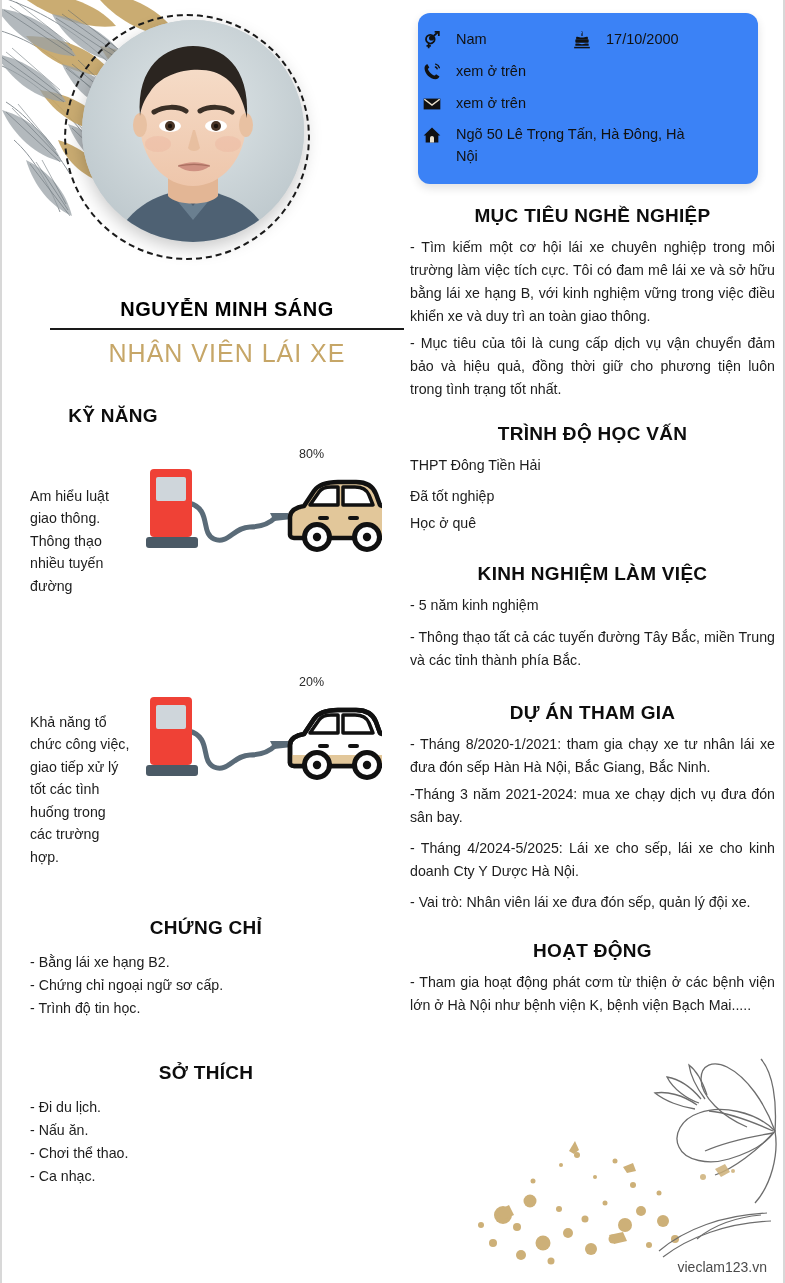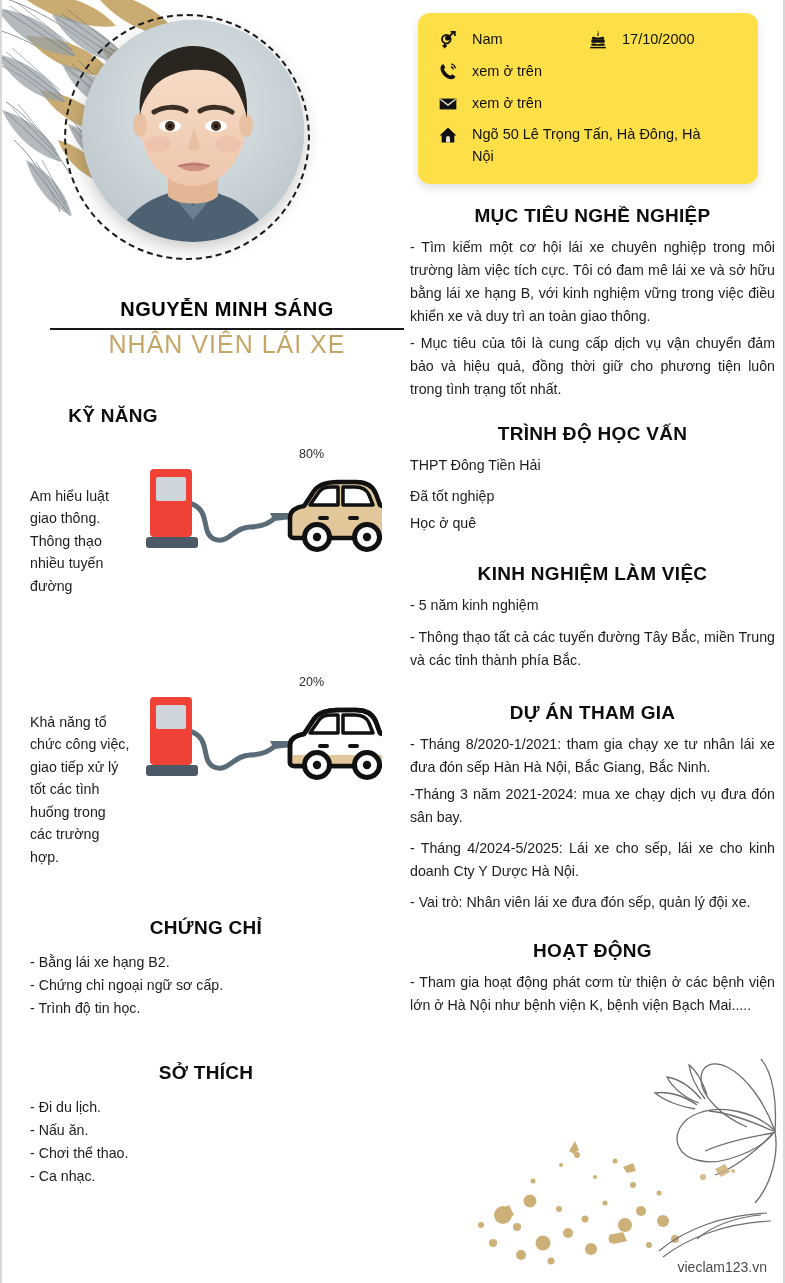--- a/index.html
+++ b/index.html
@@ -52,28 +52,28 @@
   }
   .full-name {
     font-size: 20px; font-weight: bold; letter-spacing: .5px;
     color: #000000; line-height: 1.1; white-space: nowrap;
   }
   .name-rule {
     height: 2px; background: #1a1a1a; margin: 8px 18px 0 18px;
   }
   .job-title {
     font-size: 25px; color: #c6a667; letter-spacing: 1px;
-    margin-top: 0; white-space: nowrap;
+    margin-top: 9px; white-space: nowrap;
   }
 
   
   .info-card {
     position: absolute; left: 416px; top: 13px;
-    width: 340px; padding: 16px 18px 16px 20px;
-    background: #fde047; border-radius: 12px;
+    width: 340px; padding: 16px 18px 16px 4px;
+    background: #3b82f6; border-radius: 12px;
     box-shadow: 0 4px 10px rgba(0,0,0,.12);
   }
   .info-row { display: flex; align-items: flex-start; margin-bottom: 10px; }
   .info-row:last-child { margin-bottom: 0; }
   .info-cell { display: flex; align-items: flex-start; }
   .info-cell.gender { width: 150px; }
   .ico { width: 24px; flex: 0 0 24px; display: flex; justify-content: flex-start;
          align-items: center; margin-right: 10px; margin-top: 1px; }
   .ico svg { display: block; }
   .info-text { font-size: 14.5px; color: #111; line-height: 1.5; }

